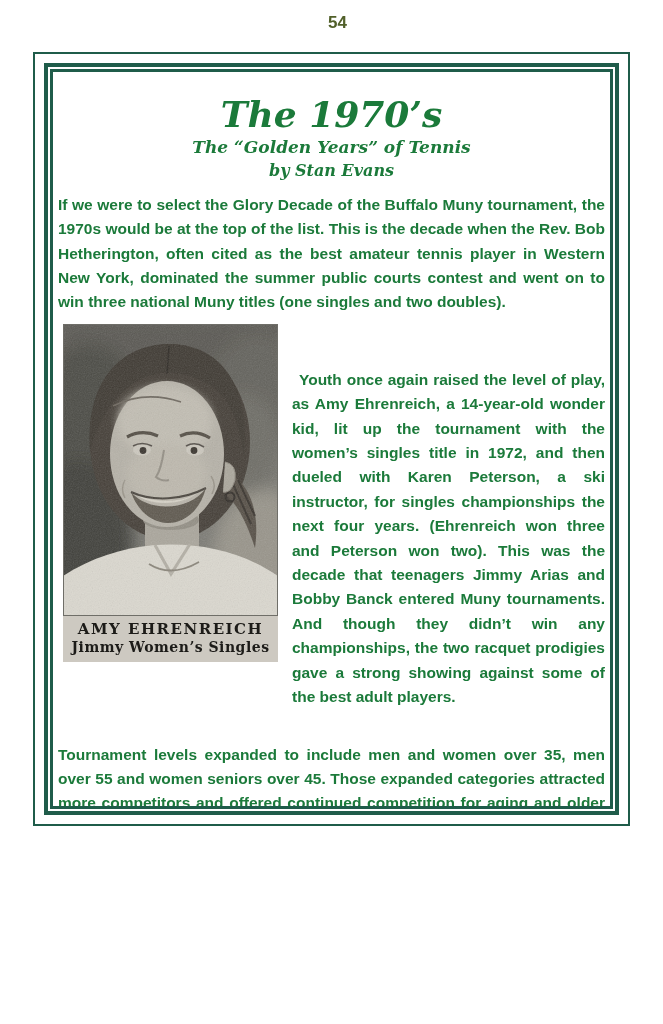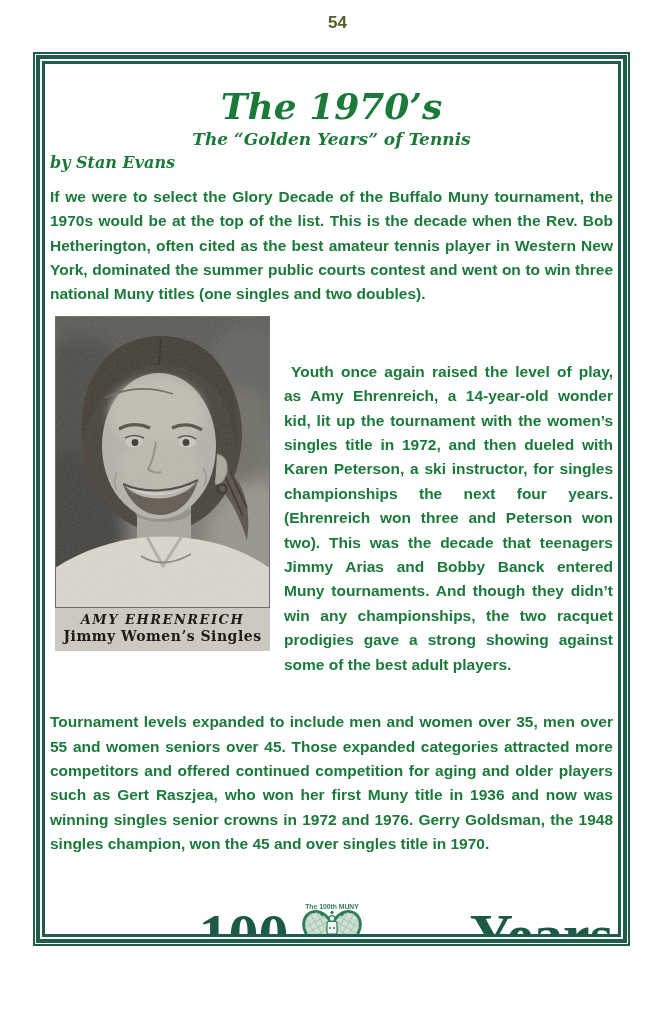--- a/index.html
+++ b/index.html
@@ -5,57 +5,57 @@
   html,body{margin:0;padding:0;}
   body{
     width:663px;height:1024px;background:#ffffff;position:relative;
     font-family:"Liberation Sans", sans-serif;overflow:hidden;
   }
   .page-number{
     position:absolute;top:13px;left:12px;right:0;text-align:center;
     font-weight:bold;font-size:17px;color:var(--page-number-green,#51602a);
   }
   .frame{
-    position:absolute;left:33px;top:52px;width:597px;height:894px;
-    box-sizing:border-box;border:2px solid var(--border-green,#1f5c4a);padding:1px;
+    position:absolute;left:33px;top:52px;width:597px;height:774px;
+    box-sizing:border-box;border:2px solid var(--border-green,#1f5c4a);padding:9px;
   }
   .frame-mid{
     width:100%;height:100%;box-sizing:border-box;
     border:4px solid var(--border-green,#1f5c4a);padding:2px;
   }
   .frame-inner{
     width:100%;height:100%;box-sizing:border-box;
     border:3px solid var(--border-green,#1f5c4a);
     padding:24px 5px 12px;overflow:hidden;
   }
   .title{
     font-family:"DejaVu Serif", serif;font-style:italic;font-weight:bold;
     font-size:36px;line-height:1.05;color:var(--text-green,#1b7a3a);text-align:center;
   }
   .subtitle{
     font-family:"DejaVu Serif", serif;font-style:italic;font-weight:bold;
     font-size:17px;color:var(--text-green,#1b7a3a);text-align:center;margin-top:3px;
   }
   .byline{
     font-family:"DejaVu Serif", serif;font-style:italic;font-weight:bold;
-    font-size:16px;color:var(--text-green,#1b7a3a);margin-top:4px;
+    font-size:16px;color:var(--text-green,#1b7a3a);text-align:center;margin-top:4px;
   }
   .para{
     color:var(--text-green,#1b7a3a);font-weight:bold;font-size:15.5px;
     line-height:24.4px;text-align:justify;margin:0;
   }
   .intro{margin-top:13px;}
   .columns{display:flex;margin-top:9px;}
   .photo-block{width:215px;flex:none;margin-left:5px;}
   .photo-svg{display:block;width:215px;height:292px;}
   .photo-caption{
     background:var(--photo-caption-bg,#cdc9c1);text-align:center;
     padding:4px 0 7px;font-family:"DejaVu Serif", serif;font-weight:bold;color:#1c1b18;
   }
-  .caption1{font-size:13px;letter-spacing:1.5px;font-style:italic;}
+  .caption1{font-size:15px;letter-spacing:1.5px;}
   .caption2{font-size:14px;letter-spacing:0.5px;margin-top:1px;}
   .right-col{flex:1;margin-left:14px;padding-top:23px;}
   .right-col .para{text-indent:7px;margin-top:21px;}
   .expansion{margin-top:33px;}
   .footer{
     margin-top:44px;display:grid;grid-template-columns:1fr auto 1fr;
     align-items:center;
   }
   .footer-num{
     font-family:"Liberation Serif", serif;font-weight:bold;font-size:60px;

